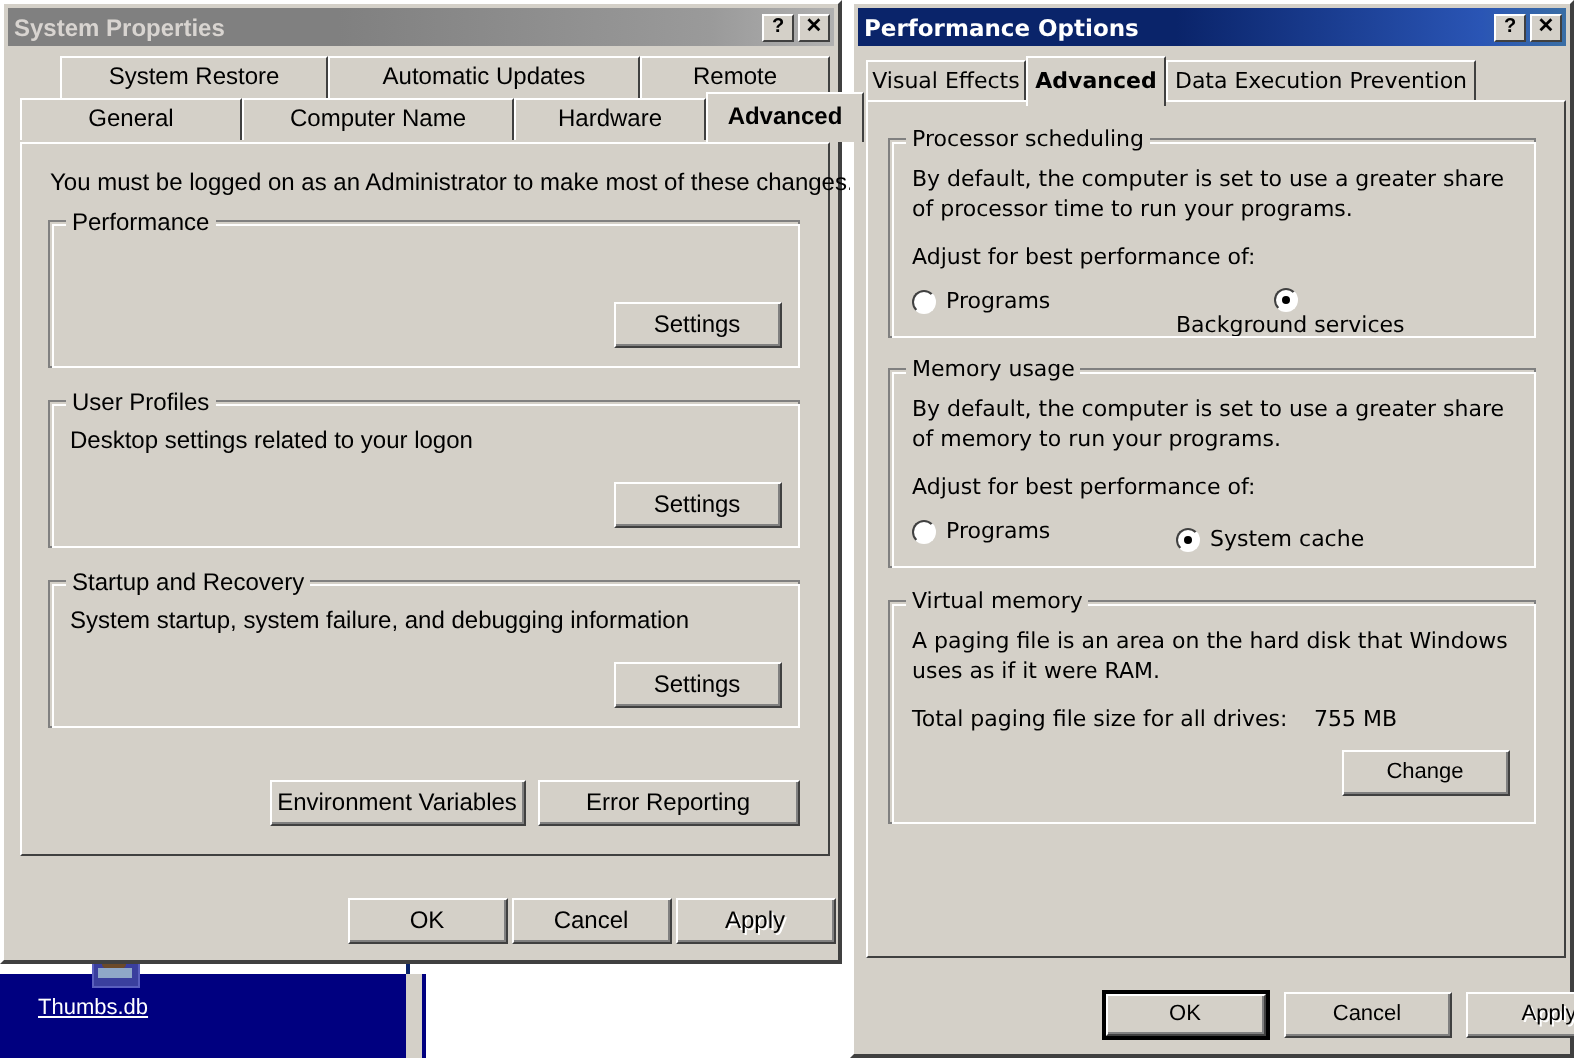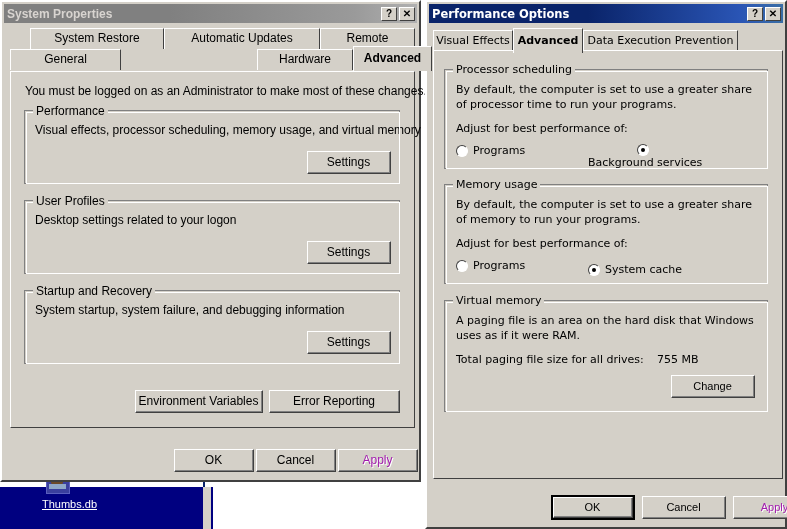--- a/index.html
+++ b/index.html
@@ -17,21 +17,21 @@
              border-left:2px solid #0a246a;}
   #bg-window-inner{position:absolute;left:0;top:0;width:100%;height:100%;background:#ffffff;}
   #bg-gap{position:absolute;left:203px;top:487px;width:8px;height:42px;background:#d4d0c8;}
   #bg-strip{position:absolute;left:211px;top:487px;width:2px;height:42px;background:#000080;}
   #bg-right-panel{position:absolute;left:756px;top:487px;width:31px;height:42px;background:#d4d0c8;
                   border-left:1px solid #808080;}
   #bg-right-box{position:absolute;left:762px;top:487px;width:22px;height:14px;background:#d4d0c8;
                 border:1px solid #808080;border-top:none;}
 
   
-  #icon-thumbs{position:absolute;left:18px;top:474px;width:80px;height:52px;text-align:right;}
+  #icon-thumbs{position:absolute;left:18px;top:474px;width:80px;height:52px;text-align:left;}
   #icon-thumbs .glyph{width:22px;height:18px;margin:0 auto;background:#3a3f9e;
         border:1px solid #5a5fbe;position:relative;overflow:hidden;}
   #icon-thumbs .glyph .blob{position:absolute;left:4px;top:3px;width:12px;height:7px;
         background:#6b4a2a;border-radius:50% 50% 40% 40%;}
   #icon-thumbs .glyph .blob2{position:absolute;left:2px;top:9px;width:17px;height:5px;
         background:#8fa8c8;}
   #icon-thumbs .label{margin-top:3px;font-size:11px;color:#ffffff;background:#000080;
         display:inline-block;padding:0 1px;text-decoration:underline;line-height:13px;}
 
   
@@ -77,21 +77,21 @@
   .txt.wrap{white-space:normal;}
 
   .btn{position:absolute;background:#d4d0c8;box-sizing:border-box;
        border-top:1px solid #ffffff;border-left:1px solid #ffffff;
        border-right:1px solid #404040;border-bottom:1px solid #404040;
        font-size:12px;color:#000;text-align:center;cursor:default;
        font-family:"Liberation Sans",sans-serif;padding:0;}
   .btn .inner{position:absolute;left:0;top:0;right:0;bottom:0;
        border-right:1px solid #808080;border-bottom:1px solid #808080;
        display:flex;align-items:center;justify-content:center;}
-  .btn.disabled .inner{color:#a21caf;text-shadow:1px 1px 0 #ffffff;}
+  .btn.disabled .inner{color:#000000;text-shadow:1px 1px 0 #ffffff;}
   .btn.default{border:2px solid #000000;}
   .btn.default .inner{border:1px solid #ffffff;border-right-color:#404040;border-bottom-color:#404040;}
   .btn.default .inner2{position:absolute;left:0;top:0;right:0;bottom:0;
        border-right:1px solid #808080;border-bottom:1px solid #808080;
        display:flex;align-items:center;justify-content:center;}
 
   
   .radio{position:absolute;display:flex;align-items:center;font-size:12px;color:#000;white-space:nowrap;}
   .radio .dot{width:12px;height:12px;border-radius:50%;background:#ffffff;margin-right:5px;
       box-sizing:border-box;border:1px solid #808080;border-top-color:#404040;border-left-color:#404040;
@@ -134,31 +134,31 @@
     <span class="tbtn">?</span>
     <span class="tbtn">✕</span>
   </div>
 
   <div class="tabstrip" style="position:absolute;left:8px;top:26px;width:405px;height:45px;">
     <div class="tab" style="left:20px;top:0px;width:134px;">System Restore</div>
     <div class="tab" style="left:154px;top:0px;width:156px;">Automatic Updates</div>
     <div class="tab" style="left:310px;top:0px;width:95px;">Remote</div>
 
     <div class="tab" style="left:0px;top:21px;width:111px;">General</div>
+    <div class="tab" style="left:111px;top:21px;width:136px;">Computer Name</div>
     <div class="tab" style="left:247px;top:21px;width:96px;">Hardware</div>
     <div class="tab sel" style="left:343px;top:18px;width:79px;height:25px;line-height:23px;border-bottom:none;">Advanced</div>
   </div>
 
   <div class="tabpage" style="left:8px;top:69px;width:405px;height:357px;">
 
     <div class="txt" style="left:14px;top:12px;">You must be logged on as an Administrator to make most of these changes.</div>
 
     <div class="group" style="left:13px;top:38px;width:376px;height:74px;">
       <span class="group-title">Performance</span>
-      <span class="txt" style="left:10px;top:12px;">Visual effects, processor scheduling, memory usage, and virtual memory</span>
       <div class="btn" style="left:282px;top:40px;width:84px;height:23px;">
         <span class="inner">Settings</span>
       </div>
     </div>
 
     <div class="group" style="left:13px;top:128px;width:376px;height:74px;">
       <span class="group-title">User Profiles</span>
       <span class="txt" style="left:10px;top:12px;">Desktop settings related to your logon</span>
       <div class="btn" style="left:282px;top:40px;width:84px;height:23px;">
         <span class="inner">Settings</span>

